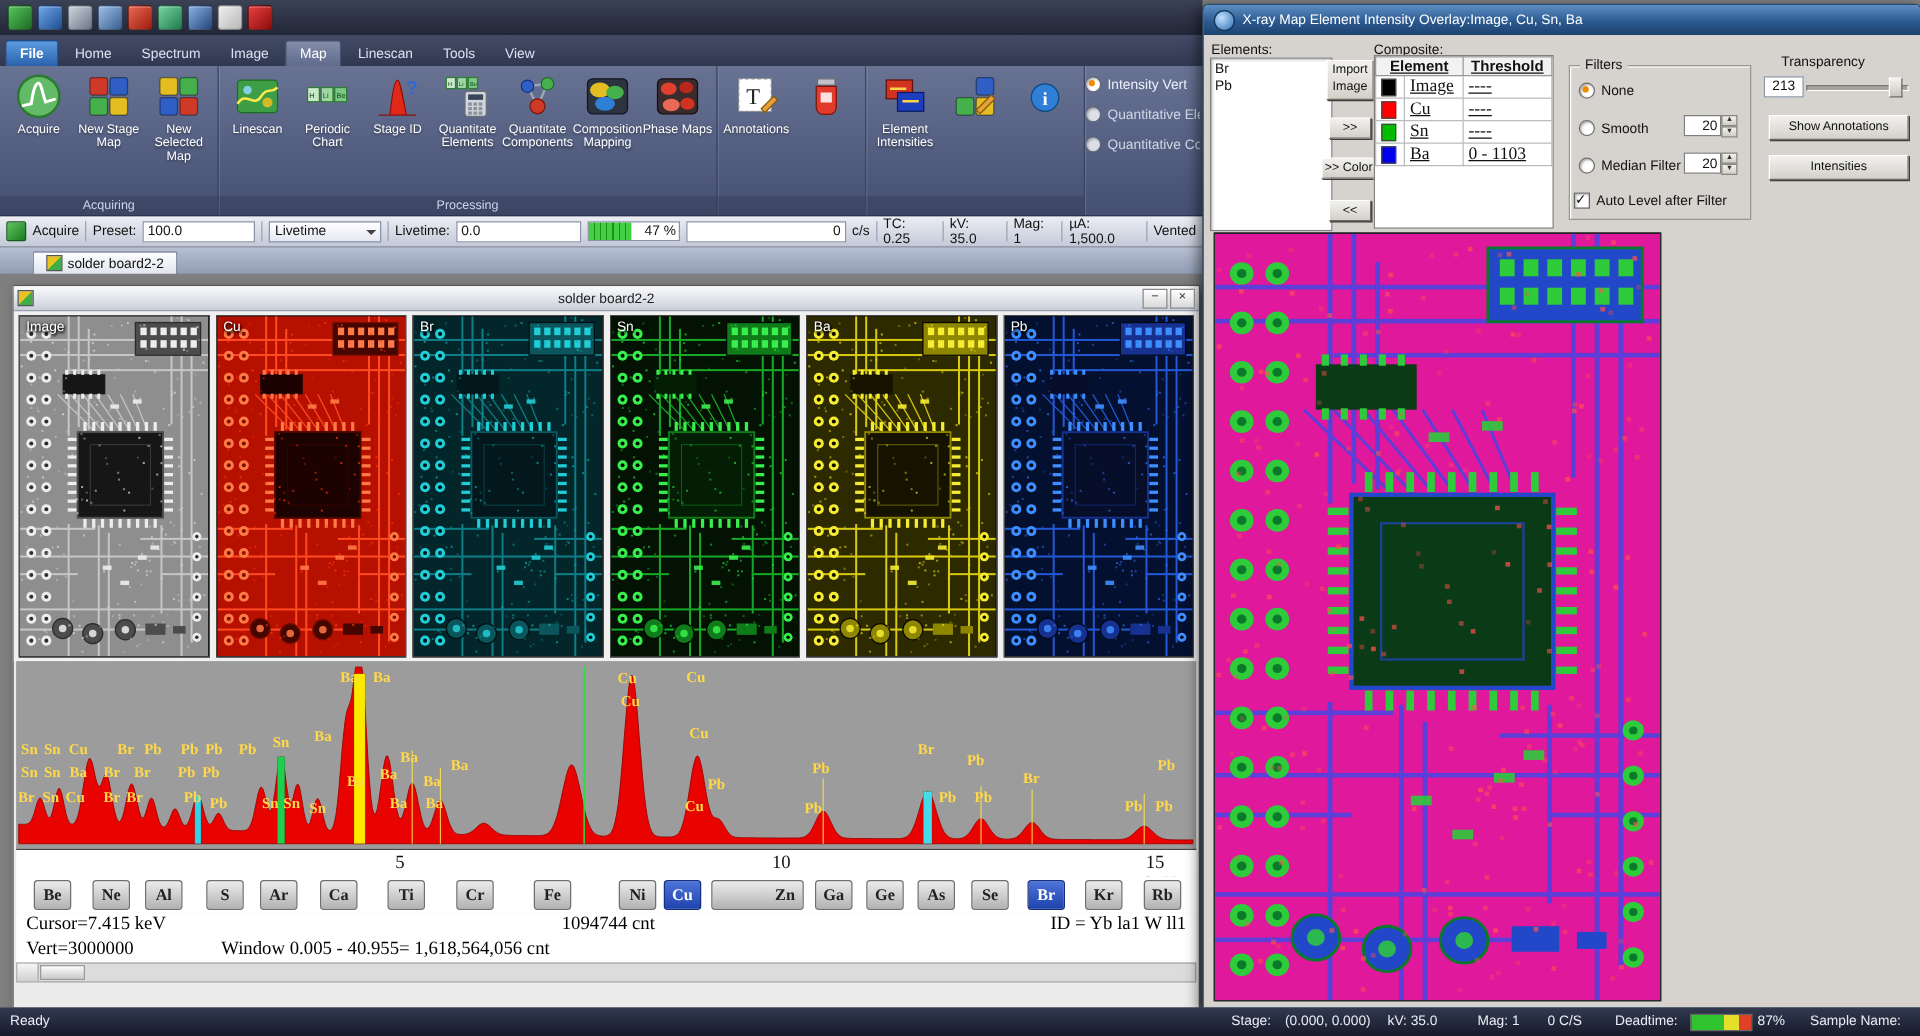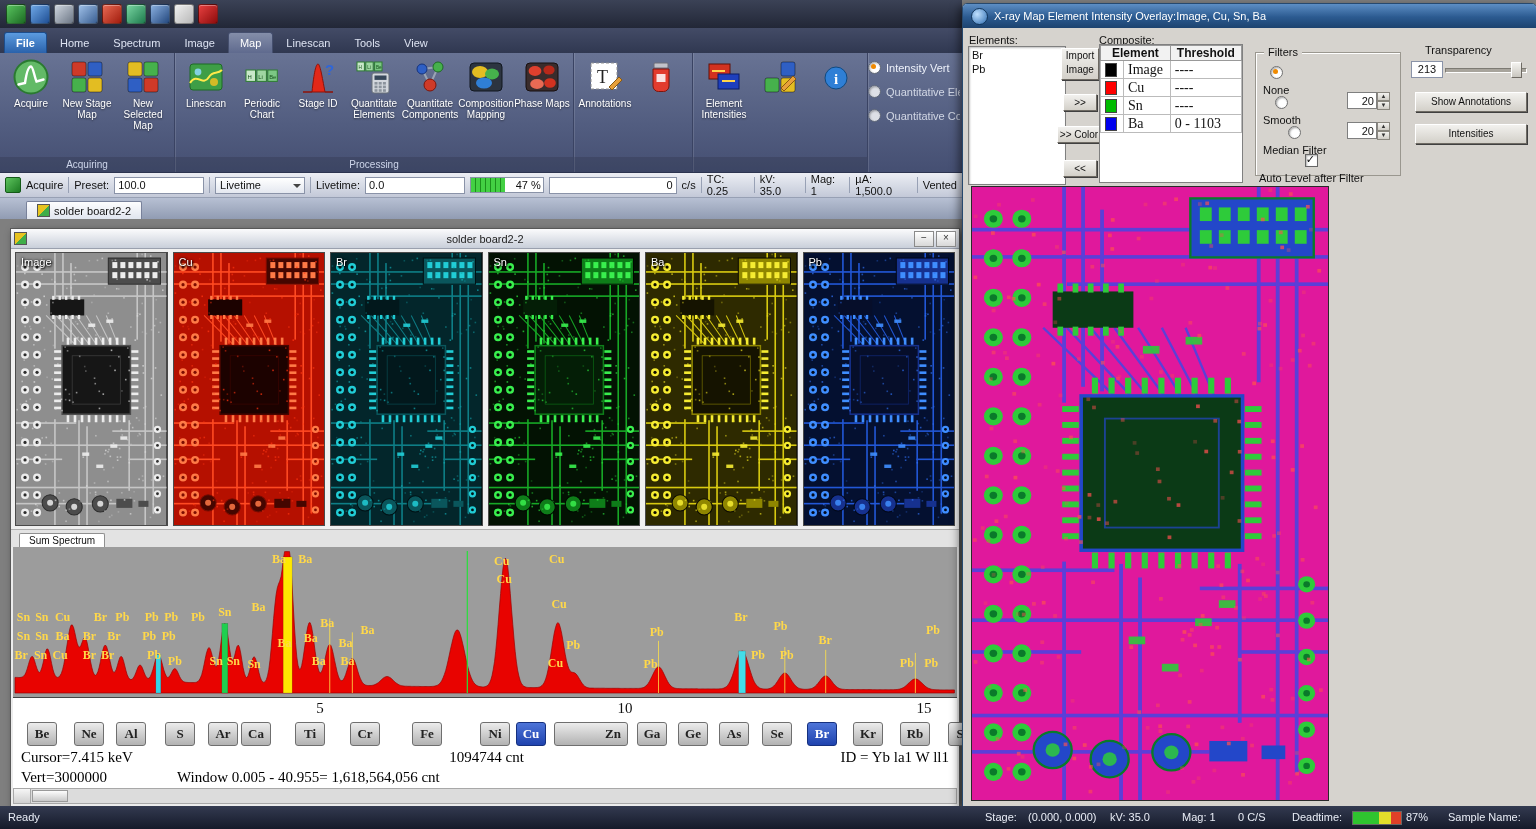--- a/index.html
+++ b/index.html
@@ -74,27 +74,27 @@
   .hs-thumb{width:34px;background:linear-gradient(#fdfdfd,#c9c9c9);border:1px solid #9a9a9a;margin:1px;}
   
   .ovwin{position:absolute;left:962px;top:3px;width:573px;height:802px;background:#d6d3ce;border:1px solid #27496e;border-radius:5px 5px 0 0;box-shadow:-3px 3px 10px rgba(0,0,0,.5);}
   .ovtitle{height:24px;background:linear-gradient(#5d8ec4,#2b5a90 55%,#1d436f);color:#fff;display:flex;align-items:center;gap:6px;padding:0 8px;border-radius:4px 4px 0 0;font-size:11px;}
   .ovappic{width:15px;height:15px;border-radius:50%;background:radial-gradient(circle at 35% 35%,#bfe0ff,#2e6cb0);border:1px solid #12365c;}
   .ovlbl{position:absolute;font-size:11px;color:#111;}
   .listbox{position:absolute;left:5px;top:42px;width:90px;height:135px;background:#fff;border:1px solid #7f7f7f;box-shadow:inset 1px 1px 2px rgba(0,0,0,.25);padding:1px 3px;}
   .listbox div{font-size:11px;line-height:14px;}
   .btn97{background:linear-gradient(#f2f1ee,#d3d0c9);border:1px solid;border-color:#ffffff #6e6a63 #6e6a63 #ffffff;box-shadow:1px 1px 0 #404040;font-size:10px;text-align:center;color:#111;cursor:default;}
   .ctable{position:absolute;left:136px;top:40px;width:142px;height:137px;background:#fff;border:1px solid #808080;}
-  .ctable table{border-collapse:collapse;width:100%;font-family:"Liberation Serif",serif;font-size:14px;}
+  .ctable table{border-collapse:collapse;width:100%;font-family:"Liberation Serif",serif;font-size:14px;text-decoration:underline;}
   .ctable th{font-weight:bold;border:1px solid #999;padding:0 4px;font-size:12px;font-family:"Liberation Sans",sans-serif;background:#f2f2f2;}
   .ctable td{border:1px solid #bbb;padding:0 4px;line-height:17px;}
   .swatch{width:10px;height:12px;border:1px solid #444;}
   .gbox{position:absolute;border:1px solid #9a978f;box-shadow:inset 1px 1px 0 #fff;}
   .gbox .legend{position:absolute;top:-7px;left:8px;background:#d6d3ce;padding:0 4px;font-size:11px;}
-  .fopt{position:absolute;display:flex;align-items:center;gap:5px;font-size:11px;flex-direction:column;}
+  .fopt{position:absolute;display:flex;align-items:center;gap:5px;font-size:11px;}
   .fopt .radio{border-color:#707070;}
   .spin{position:absolute;display:flex;height:17px;}
   .spin .sv{width:24px;background:#fff;border:1px solid #7f7f7f;text-align:right;padding:0 2px;line-height:16px;}
   .spin .arr{width:13px;display:flex;flex-direction:column;}
   .spin .arr div{flex:1;background:linear-gradient(#f4f3f0,#d0cdc6);border:1px solid #8a877f;font-size:6px;line-height:7px;text-align:center;color:#333;}
   .cbx{width:11px;height:11px;background:#fff;border:1px solid #666;box-shadow:inset 1px 1px 2px rgba(0,0,0,.3);position:relative;}
   .cbx.checked::after{content:"✓";position:absolute;left:0px;top:-2px;font-size:11px;color:#111;}
   .slider{position:absolute;height:16px;}
   .slider .track{position:absolute;left:0;right:0;top:7px;height:3px;background:#a8a49c;border:1px solid #7d7a73;border-bottom-color:#fff;border-right-color:#fff;}
   .slider .thumb{position:absolute;top:1px;width:9px;height:14px;background:linear-gradient(#f4f3f0,#c9c6bf);border:1px solid;border-color:#fff #6e6a63 #6e6a63 #fff;}
@@ -802,23 +802,20 @@
             <span class="map-label">Ba</span>
           </div>
           <div class="map-panel">
             <svg viewBox="0 0 150 270" preserveAspectRatio="none" class="scheme-pb">
                 <use href="#pcb"></use>
               </svg>
             <span class="map-label">Pb</span>
           </div>
         </div>
 
-        <div class="spec-strip">
-          <span class="spec-tab">Sum Spectrum</span>
-        </div>
         <div class="spec-plot">
           <svg id="spectrum-svg" width="942" height="150">
               <rect x="0" y="0" width="942" height="150" fill="#9c9c9c"></rect>
               <path d="M2,146 L2.0,130.4 L3.2,130.4 L4.4,130.4 L5.7,130.5 L6.9,130.5 L8.1,130.3 L9.3,130.0 L10.5,129.2 L11.8,127.8 L13.0,125.3 L14.2,121.9 L15.4,117.7 L16.6,113.5 L17.9,110.4 L19.1,109.2 L20.3,110.4 L21.5,113.6 L22.7,117.7 L24.0,121.7 L25.2,124.5 L26.4,125.4 L27.6,124.3 L28.8,121.0 L30.1,116.0 L31.3,110.2 L32.5,105.0 L33.7,102.0 L34.9,102.0 L36.2,105.2 L37.4,110.5 L38.6,116.5 L39.8,122.0 L41.0,126.1 L42.3,128.7 L43.5,130.1 L44.7,130.4 L45.9,130.0 L47.1,128.6 L48.4,126.3 L49.6,122.6 L50.8,117.5 L52.0,111.0 L53.2,103.2 L54.5,95.1 L55.7,87.4 L56.9,81.5 L58.1,78.1 L59.3,77.9 L60.6,80.6 L61.8,85.5 L63.0,91.2 L64.2,96.3 L65.4,99.5 L66.7,100.2 L67.9,98.5 L69.1,95.3 L70.3,92.2 L71.5,90.6 L72.8,91.5 L74.0,95.2 L75.2,101.0 L76.4,108.0 L77.6,114.9 L78.9,120.8 L80.1,125.1 L81.3,127.6 L82.5,128.3 L83.7,127.3 L85.0,124.5 L86.2,120.2 L87.4,114.7 L88.6,108.7 L89.8,103.2 L91.1,99.3 L92.3,98.0 L93.5,99.4 L94.7,103.3 L95.9,108.9 L97.2,114.8 L98.4,120.1 L99.6,123.8 L100.8,125.5 L102.0,124.9 L103.3,122.3 L104.5,118.2 L105.7,113.9 L106.9,110.5 L108.1,109.3 L109.4,110.6 L110.6,114.2 L111.8,119.0 L113.0,123.8 L114.2,127.8 L115.5,130.6 L116.7,132.1 L117.9,132.6 L119.1,132.3 L120.3,131.0 L121.6,128.8 L122.8,125.9 L124.0,122.7 L125.2,119.8 L126.4,118.2 L127.7,118.2 L128.9,119.9 L130.1,122.8 L131.3,126.0 L132.5,128.8 L133.8,130.7 L135.0,131.5 L136.2,131.1 L137.4,129.4 L138.6,126.6 L139.9,122.7 L141.1,118.2 L142.3,113.6 L143.5,109.9 L144.7,107.8 L146.0,107.9 L147.2,110.0 L148.4,113.8 L149.6,118.3 L150.8,122.9 L152.1,126.6 L153.3,129.2 L154.5,130.4 L155.7,130.2 L156.9,128.8 L158.2,126.5 L159.4,124.1 L160.6,122.2 L161.8,121.6 L163.0,122.3 L164.3,124.3 L165.5,127.0 L166.7,129.7 L167.9,131.9 L169.1,133.5 L170.4,134.5 L171.6,135.0 L172.8,135.3 L174.0,135.4 L175.2,135.5 L176.5,135.5 L177.7,135.5 L178.9,135.6 L180.1,135.6 L181.3,135.5 L182.6,135.4 L183.8,135.1 L185.0,134.4 L186.2,133.1 L187.4,131.0 L188.7,127.7 L189.9,123.1 L191.1,117.4 L192.3,111.4 L193.5,105.9 L194.8,102.0 L196.0,100.5 L197.2,101.9 L198.4,105.5 L199.6,110.5 L200.9,115.5 L202.1,119.0 L203.3,119.9 L204.5,117.6 L205.7,112.0 L207.0,103.8 L208.2,94.2 L209.4,85.2 L210.6,78.7 L211.8,76.4 L213.1,78.7 L214.3,85.1 L215.5,93.8 L216.7,102.7 L217.9,109.7 L219.2,113.2 L220.4,112.7 L221.6,109.0 L222.8,103.8 L224.0,99.5 L225.3,98.1 L226.5,100.4 L227.7,106.0 L228.9,113.4 L230.1,120.7 L231.4,126.4 L232.6,129.8 L233.8,130.6 L235.0,128.9 L236.2,125.2 L237.5,120.2 L238.7,115.0 L239.9,111.1 L241.1,109.7 L242.3,111.2 L243.6,115.1 L244.8,120.5 L246.0,125.8 L247.2,130.2 L248.4,133.2 L249.7,134.9 L250.9,135.4 L252.1,134.7 L253.3,132.7 L254.5,128.9 L255.8,122.5 L257.0,113.2 L258.2,101.0 L259.4,86.6 L260.6,71.6 L261.9,58.1 L263.1,47.6 L264.3,40.9 L265.5,37.1 L266.7,34.2 L268.0,29.8 L269.2,22.2 L270.4,11.7 L271.6,4.6 L272.8,4.6 L274.1,4.6 L275.3,4.6 L276.5,4.6 L277.7,14.1 L278.9,35.3 L280.2,57.9 L281.4,79.0 L282.6,96.7 L283.8,109.9 L285.0,118.3 L286.3,122.2 L287.5,122.2 L288.7,118.6 L289.9,112.3 L291.1,104.1 L292.4,94.9 L293.6,86.3 L294.8,79.5 L296.0,75.8 L297.2,75.8 L298.5,79.6 L299.7,86.4 L300.9,95.1 L302.1,104.3 L303.3,112.8 L304.6,119.5 L305.8,124.0 L307.0,126.0 L308.2,125.5 L309.4,122.8 L310.7,118.4 L311.9,112.9 L313.1,107.1 L314.3,102.1 L315.5,98.6 L316.8,97.4 L318.0,98.7 L319.2,102.2 L320.4,107.4 L321.6,113.5 L322.9,119.5 L324.1,124.9 L325.3,129.1 L326.5,132.0 L327.7,133.5 L329.0,133.8 L330.2,132.8 L331.4,130.7 L332.6,127.7 L333.8,123.9 L335.1,119.9 L336.3,116.1 L337.5,113.2 L338.7,111.6 L339.9,111.6 L341.2,113.2 L342.4,116.2 L343.6,120.1 L344.8,124.2 L346.0,128.1 L347.3,131.4 L348.5,134.0 L349.7,135.9 L350.9,137.1 L352.1,137.9 L353.4,138.3 L354.6,138.5 L355.8,138.6 L357.0,138.6 L358.2,138.5 L359.5,138.3 L360.7,138.0 L361.9,137.6 L363.1,137.0 L364.3,136.3 L365.6,135.4 L366.8,134.3 L368.0,133.2 L369.2,132.1 L370.4,131.0 L371.7,130.2 L372.9,129.7 L374.1,129.5 L375.3,129.7 L376.5,130.3 L377.8,131.1 L379.0,132.2 L380.2,133.3 L381.4,134.5 L382.6,135.6 L383.9,136.5 L385.1,137.3 L386.3,137.9 L387.5,138.4 L388.7,138.7 L390.0,138.9 L391.2,139.1 L392.4,139.2 L393.6,139.2 L394.8,139.3 L396.1,139.3 L397.3,139.3 L398.5,139.4 L399.7,139.4 L400.9,139.4 L402.2,139.4 L403.4,139.4 L404.6,139.4 L405.8,139.4 L407.0,139.5 L408.3,139.5 L409.5,139.5 L410.7,139.5 L411.9,139.5 L413.1,139.5 L414.4,139.5 L415.6,139.5 L416.8,139.5 L418.0,139.5 L419.2,139.4 L420.5,139.3 L421.7,139.1 L422.9,138.8 L424.1,138.4 L425.3,137.7 L426.6,136.6 L427.8,135.2 L429.0,133.2 L430.2,130.6 L431.4,127.4 L432.7,123.5 L433.9,118.8 L435.1,113.6 L436.3,108.0 L437.5,102.3 L438.8,96.7 L440.0,91.7 L441.2,87.5 L442.4,84.5 L443.6,83.0 L444.9,83.0 L446.1,84.6 L447.3,87.6 L448.5,91.8 L449.7,96.8 L451.0,102.4 L452.2,108.2 L453.4,113.8 L454.6,119.1 L455.8,123.7 L457.1,127.7 L458.3,130.9 L459.5,133.5 L460.7,135.5 L461.9,137.0 L463.2,138.1 L464.4,138.8 L465.6,139.3 L466.8,139.6 L468.0,139.8 L469.3,139.9 L470.5,139.9 L471.7,139.7 L472.9,139.4 L474.1,138.8 L475.4,137.7 L476.6,135.8 L477.8,133.0 L479.0,128.8 L480.2,122.8 L481.5,114.7 L482.7,104.4 L483.9,91.8 L485.1,77.4 L486.3,62.0 L487.6,46.5 L488.8,32.4 L490.0,21.1 L491.2,13.7 L492.4,11.2 L493.7,13.8 L494.9,21.2 L496.1,32.5 L497.3,46.6 L498.5,62.1 L499.8,77.6 L501.0,92.0 L502.2,104.6 L503.4,114.9 L504.6,123.0 L505.9,129.0 L507.1,133.3 L508.3,136.2 L509.5,138.0 L510.7,139.1 L512.0,139.8 L513.2,140.2 L514.4,140.4 L515.6,140.5 L516.8,140.6 L518.1,140.6 L519.3,140.6 L520.5,140.6 L521.7,140.6 L522.9,140.6 L524.2,140.5 L525.4,140.3 L526.6,140.0 L527.8,139.4 L529.0,138.5 L530.3,137.1 L531.5,135.0 L532.7,131.9 L533.9,127.9 L535.1,122.6 L536.4,116.3 L537.6,109.0 L538.8,101.2 L540.0,93.4 L541.2,86.3 L542.5,80.6 L543.7,76.9 L544.9,75.6 L546.1,76.8 L547.3,80.5 L548.6,86.1 L549.8,92.9 L551.0,100.2 L552.2,107.3 L553.4,113.5 L554.7,118.4 L555.9,121.8 L557.1,123.9 L558.3,124.9 L559.5,125.3 L560.8,125.6 L562.0,126.1 L563.2,127.1 L564.4,128.6 L565.6,130.6 L566.9,132.7 L568.1,134.8 L569.3,136.6 L570.5,138.1 L571.7,139.2 L573.0,140.0 L574.2,140.5 L575.4,140.8 L576.6,141.0 L577.8,141.1 L579.1,141.1 L580.3,141.1 L581.5,141.2 L582.7,141.2 L583.9,141.2 L585.2,141.2 L586.4,141.2 L587.6,141.2 L588.8,141.2 L590.0,141.2 L591.3,141.2 L592.5,141.3 L593.7,141.3 L594.9,141.3 L596.1,141.3 L597.4,141.3 L598.6,141.3 L599.8,141.3 L601.0,141.3 L602.2,141.3 L603.5,141.3 L604.7,141.3 L605.9,141.3 L607.1,141.4 L608.3,141.4 L609.6,141.4 L610.8,141.4 L612.0,141.4 L613.2,141.4 L614.4,141.4 L615.7,141.4 L616.9,141.4 L618.1,141.4 L619.3,141.4 L620.5,141.4 L621.8,141.4 L623.0,141.4 L624.2,141.4 L625.4,141.4 L626.6,141.3 L627.9,141.2 L629.1,140.9 L630.3,140.6 L631.5,140.0 L632.7,139.1 L634.0,138.0 L635.2,136.4 L636.4,134.5 L637.6,132.2 L638.8,129.7 L640.1,127.1 L641.3,124.6 L642.5,122.4 L643.7,120.8 L644.9,120.0 L646.2,120.0 L647.4,120.8 L648.6,122.4 L649.8,124.6 L651.0,127.1 L652.3,129.8 L653.5,132.3 L654.7,134.6 L655.9,136.6 L657.1,138.1 L658.4,139.3 L659.6,140.2 L660.8,140.8 L662.0,141.2 L663.2,141.4 L664.5,141.6 L665.7,141.6 L666.9,141.7 L668.1,141.7 L669.3,141.8 L670.6,141.8 L671.8,141.8 L673.0,141.8 L674.2,141.8 L675.4,141.8 L676.7,141.8 L677.9,141.8 L679.1,141.8 L680.3,141.8 L681.5,141.8 L682.8,141.8 L684.0,141.8 L685.2,141.9 L686.4,141.9 L687.6,141.9 L688.9,141.9 L690.1,141.9 L691.3,141.9 L692.5,141.9 L693.7,141.9 L695.0,141.9 L696.2,141.9 L697.4,141.9 L698.6,141.9 L699.8,141.9 L701.1,141.9 L702.3,141.9 L703.5,141.9 L704.7,141.9 L705.9,141.9 L707.2,141.8 L708.4,141.7 L709.6,141.4 L710.8,141.1 L712.0,140.5 L713.3,139.7 L714.5,138.5 L715.7,136.9 L716.9,134.7 L718.1,132.1 L719.4,128.8 L720.6,125.1 L721.8,121.1 L723.0,116.9 L724.2,112.8 L725.5,109.3 L726.7,106.4 L727.9,104.6 L729.1,104.0 L730.3,104.6 L731.6,106.5 L732.8,109.3 L734.0,112.9 L735.2,116.9 L736.4,121.1 L737.7,125.2 L738.9,128.9 L740.1,132.2 L741.3,134.9 L742.5,137.0 L743.8,138.6 L745.0,139.8 L746.2,140.7 L747.4,141.3 L748.6,141.6 L749.9,141.9 L751.1,142.0 L752.3,142.0 L753.5,142.0 L754.7,141.9 L756.0,141.7 L757.2,141.3 L758.4,140.8 L759.6,140.0 L760.8,139.0 L762.1,137.7 L763.3,136.1 L764.5,134.3 L765.7,132.4 L766.9,130.4 L768.2,128.7 L769.4,127.2 L770.6,126.3 L771.8,126.0 L773.0,126.3 L774.3,127.2 L775.5,128.7 L776.7,130.5 L777.9,132.4 L779.1,134.4 L780.4,136.2 L781.6,137.8 L782.8,139.1 L784.0,140.1 L785.2,140.9 L786.5,141.4 L787.7,141.8 L788.9,142.0 L790.1,142.2 L791.3,142.3 L792.6,142.3 L793.8,142.3 L795.0,142.2 L796.2,142.0 L797.4,141.8 L798.7,141.5 L799.9,140.9 L801.1,140.2 L802.3,139.2 L803.5,138.0 L804.8,136.6 L806.0,135.0 L807.2,133.4 L808.4,131.8 L809.6,130.5 L810.9,129.5 L812.1,128.9 L813.3,128.9 L814.5,129.5 L815.7,130.5 L817.0,131.8 L818.2,133.4 L819.4,135.1 L820.6,136.7 L821.8,138.1 L823.1,139.3 L824.3,140.3 L825.5,141.0 L826.7,141.6 L827.9,141.9 L829.2,142.2 L830.4,142.3 L831.6,142.4 L832.8,142.5 L834.0,142.5 L835.3,142.5 L836.5,142.6 L837.7,142.6 L838.9,142.6 L840.1,142.6 L841.4,142.6 L842.6,142.6 L843.8,142.6 L845.0,142.6 L846.2,142.6 L847.5,142.6 L848.7,142.6 L849.9,142.6 L851.1,142.6 L852.3,142.6 L853.6,142.6 L854.8,142.6 L856.0,142.6 L857.2,142.6 L858.4,142.6 L859.7,142.7 L860.9,142.7 L862.1,142.7 L863.3,142.7 L864.5,142.7 L865.8,142.7 L867.0,142.7 L868.2,142.7 L869.4,142.7 L870.6,142.7 L871.9,142.7 L873.1,142.7 L874.3,142.7 L875.5,142.7 L876.7,142.7 L878.0,142.7 L879.2,142.7 L880.4,142.7 L881.6,142.6 L882.8,142.6 L884.1,142.5 L885.3,142.3 L886.5,142.1 L887.7,141.7 L888.9,141.3 L890.2,140.7 L891.4,139.9 L892.6,139.0 L893.8,137.9 L895.0,136.8 L896.3,135.6 L897.5,134.4 L898.7,133.4 L899.9,132.6 L901.1,132.1 L902.4,131.9 L903.6,132.1 L904.8,132.6 L906.0,133.4 L907.2,134.5 L908.5,135.6 L909.7,136.8 L910.9,138.0 L912.1,139.1 L913.3,140.0 L914.6,140.8 L915.8,141.4 L917.0,141.8 L918.2,142.2 L919.4,142.4 L920.7,142.6 L921.9,142.7 L923.1,142.8 L924.3,142.8 L925.5,142.8 L926.8,142.9 L928.0,142.9 L929.2,142.9 L930.4,142.9 L931.6,142.9 L932.9,142.9 L934.1,142.9 L935.3,142.9 L936.5,142.9 L937.7,142.9 L939.0,142.9 L940.2,142.9 L941.4,142.9 L941.4,146 Z" fill="#e80300" stroke="#9c0200" stroke-width="0.7"></path>
               <line x1="316.76" x2="316.76" y1="146" y2="71.39174965349218" stroke="#ffe24a" stroke-width="0.9" opacity="0.9"></line>
               <line x1="339.33000000000004" x2="339.33000000000004" y1="146" y2="85.34824162226725" stroke="#ffe24a" stroke-width="0.9" opacity="0.9"></line>
               <line x1="645.5500000000001" x2="645.5500000000001" y1="146" y2="93.85628691688405" stroke="#ffe24a" stroke-width="0.9" opacity="0.9"></line>
               <line x1="771.8199999999999" x2="771.8199999999999" y1="146" y2="99.98013462816392" stroke="#ffe24a" stroke-width="0.9" opacity="0.9"></line>
               <line x1="812.6899999999999" x2="812.6899999999999" y1="146" y2="102.8755122033036" stroke="#ffe24a" stroke-width="0.9" opacity="0.9"></line>
               <line x1="902.36" x2="902.36" y1="146" y2="105.91808466684444" stroke="#ffe24a" stroke-width="0.9" opacity="0.9"></line>
@@ -885,21 +882,21 @@
             <span style="left: 307px;">5</span>
             <span style="left: 612px;">10</span>
             <span style="left: 917px;">15 keV</span>
           </div>
         <div class="elements-row" id="elements-row">
             <div class="el-btn" style="margin-left: 14px;">Be</div>
             <div class="el-btn" style="margin-left: 17px;">Ne</div>
             <div class="el-btn" style="margin-left: 12px;">Al</div>
             <div class="el-btn" style="margin-left: 19px;">S</div>
             <div class="el-btn" style="margin-left: 13px;">Ar</div>
-            <div class="el-btn" style="margin-left: 3px;">Ca</div>
+            <div class="el-btn" style="margin-left: 18px;">Ca</div>
             <div class="el-btn" style="margin-left: 24px;">Ti</div>
             <div class="el-btn" style="margin-left: 25px;">Cr</div>
             <div class="el-btn" style="margin-left: 32px;">Fe</div>
             <div class="el-btn" style="margin-left: 38px;">Ni</div>
             <div class="el-btn sel" style="margin-left: 6px;">Cu</div>
             <div class="el-btn" style="margin-left: 8px; padding-left: 44px;">Zn</div>
             <div class="el-btn" style="margin-left: 9px;">Ga</div>
             <div class="el-btn" style="margin-left: 11px;">Ge</div>
             <div class="el-btn" style="margin-left: 11px;">As</div>
             <div class="el-btn" style="margin-left: 13px;">Se</div>

